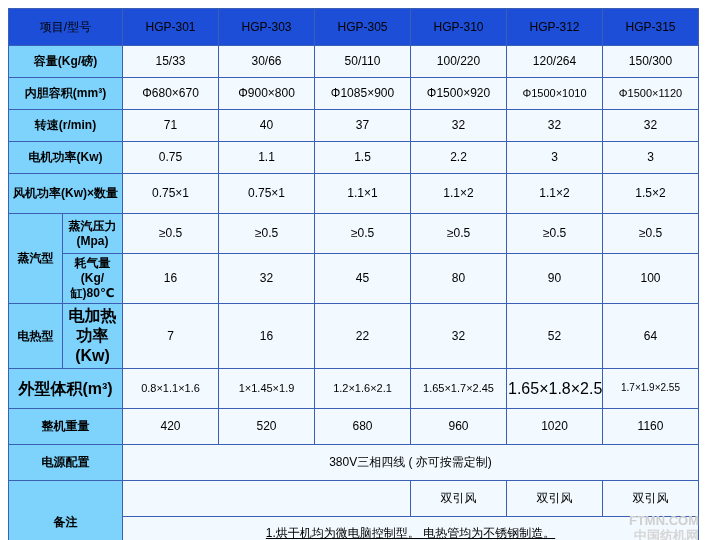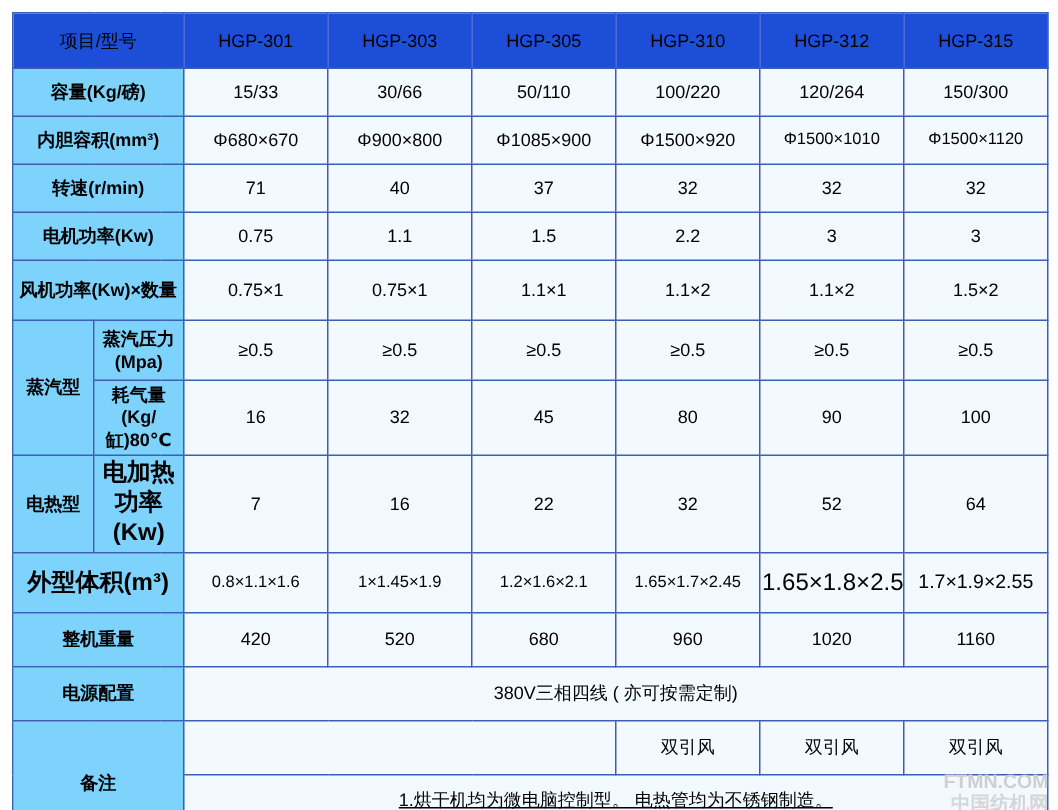--- a/index.html
+++ b/index.html
@@ -181,21 +181,21 @@
       <td class="val">64</td>
     </tr>
 
     <tr style="height:40px">
       <td class="lbl" colspan="3" style="font-size:16px">外型体积(m³)</td>
       <td class="val" style="font-size:11px">0.8×1.1×1.6</td>
       <td class="val" style="font-size:11px">1×1.45×1.9</td>
       <td class="val" style="font-size:11px">1.2×1.6×2.1</td>
       <td class="val" style="font-size:11px">1.65×1.7×2.45</td>
       <td class="val" style="font-size:16px">1.65×1.8×2.5</td>
-      <td class="val" style="font-size:13px">1.7×1.9×2.55</td>
+      <td class="val" style="font-size:10px">1.7×1.9×2.55</td>
     </tr>
 
     <tr style="height:36px">
       <td class="lbl" colspan="3">整机重量</td>
       <td class="val">420</td>
       <td class="val">520</td>
       <td class="val">680</td>
       <td class="val">960</td>
       <td class="val">1020</td>
       <td class="val">1160</td>

